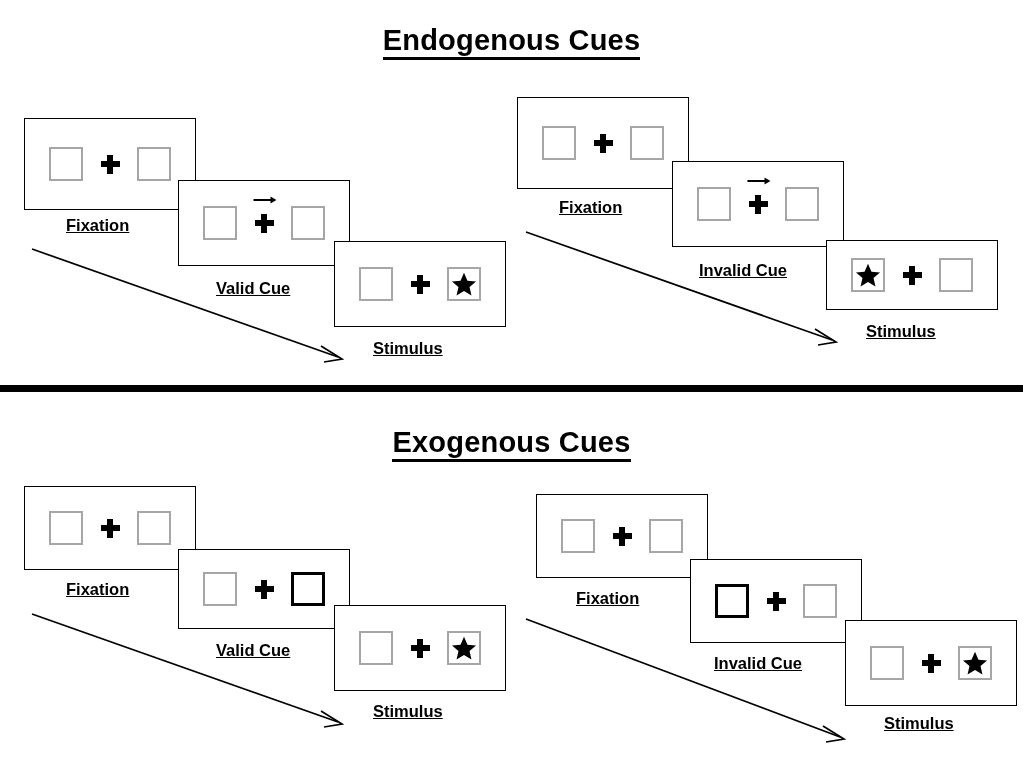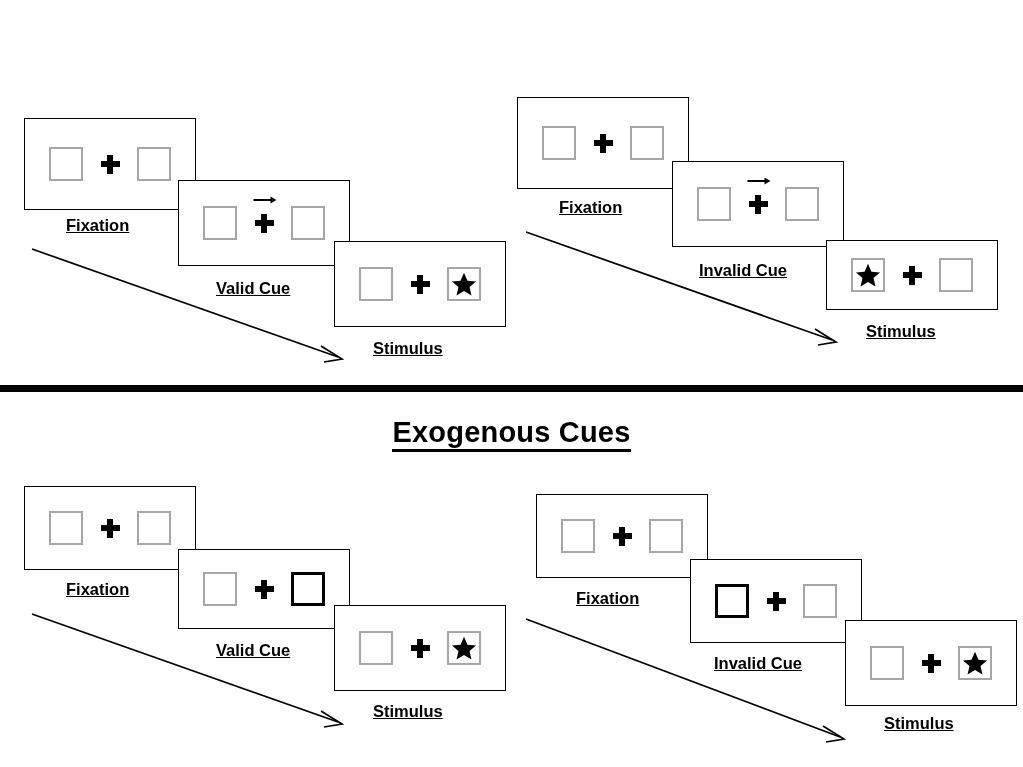--- a/index.html
+++ b/index.html
@@ -113,20 +113,23 @@
   .timearrow{
     position:absolute;
     overflow:visible;
   }
 </style>
 </head>
 <body>
 
 <div class="stage">
 
+  <div class="section-title" style="top:24px;">
+    <span>Endogenous Cues</span>
+  </div>
 
   <div class="panel" style="left:24px;top:118px;width:172px;height:92px;">
     <div class="panel-inner">
       <div class="box"></div>
       <div class="fixwrap">
         <div class="plus"></div>
       </div>
       <div class="box"></div>
     </div>
   </div>
@@ -208,21 +211,21 @@
   </div>
   <div class="caption" style="left:866px;top:322px;">Stimulus</div>
 
   <svg class="timearrow" style="left:524px;top:228px;width:320px;height:120px;" viewBox="0 0 320 120">
     <line x1="2" y1="4" x2="308" y2="112" stroke="#000" stroke-width="1.7"></line>
     <polyline points="291,101 312,114 294,117" fill="none" stroke="#000" stroke-width="1.7"></polyline>
   </svg>
 
   <div class="divider" style="top:385px;"></div>
 
-  <div class="section-title" style="top:416px;">
+  <div class="section-title" style="top:426px;">
     <span>Exogenous Cues</span>
   </div>
 
   <div class="panel" style="left:24px;top:486px;width:172px;height:84px;">
     <div class="panel-inner">
       <div class="box"></div>
       <div class="fixwrap">
         <div class="plus"></div>
       </div>
       <div class="box"></div>

